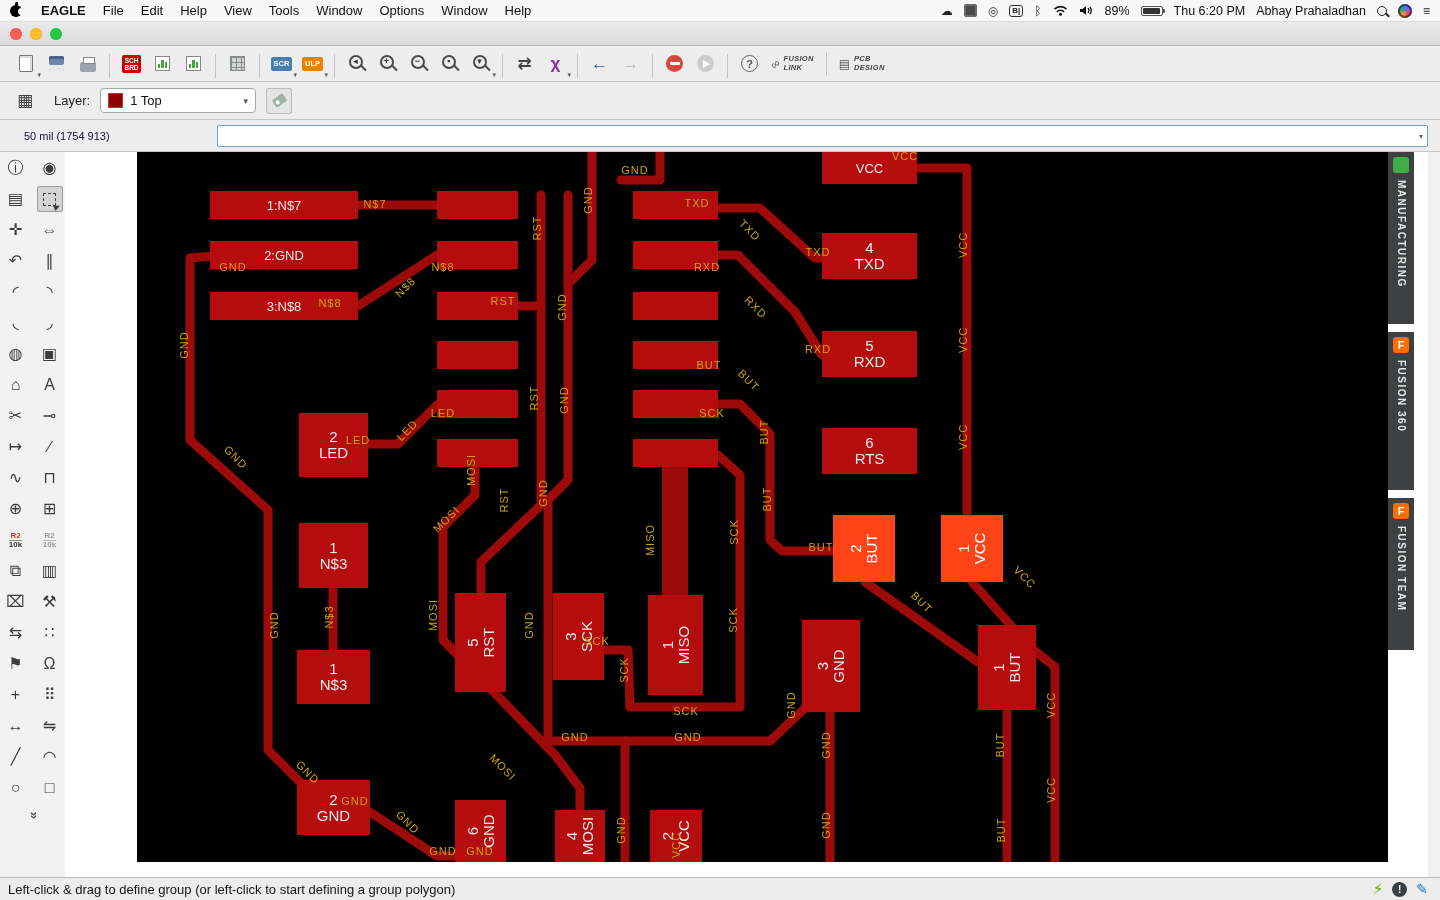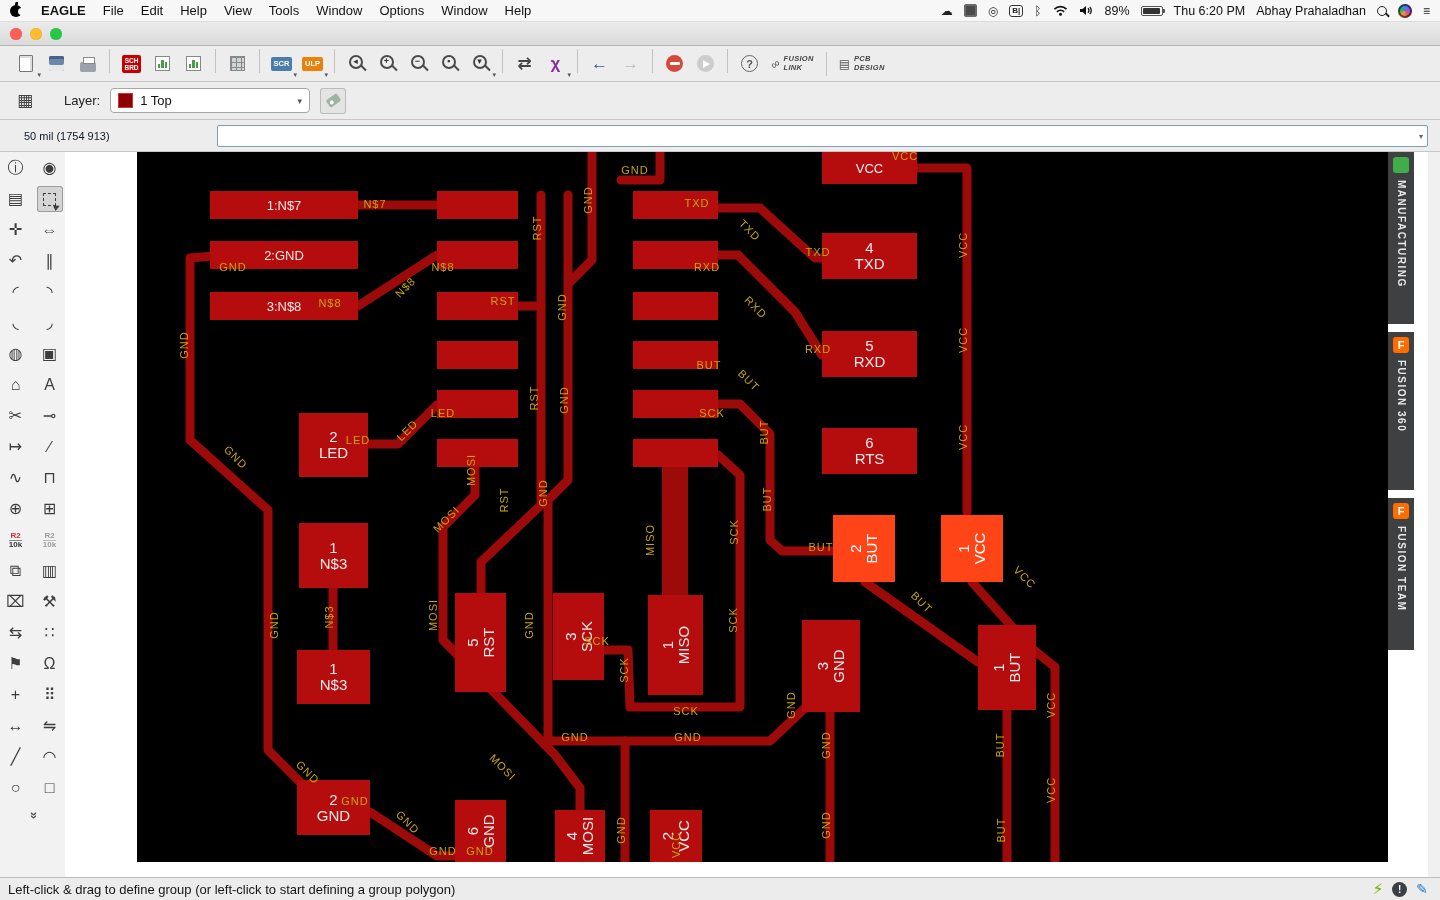--- a/index.html
+++ b/index.html
@@ -29,21 +29,21 @@
 #titlebar{position:absolute;top:22px;left:0;right:0;height:24px;background:linear-gradient(#ebebeb,#dadada);border-bottom:1px solid #b3b3b3;display:flex;align-items:center;}
 .lights{position:absolute;left:10px;top:6px;display:flex;gap:8px;}
 .light{width:12px;height:12px;border-radius:50%;}
 .l-close{background:#ff5f57;box-shadow:inset 0 0 1px #d33;}
 .l-min{background:#febc2e;box-shadow:inset 0 0 1px #c90;}
 .l-max{background:#28c840;box-shadow:inset 0 0 1px #1a8;}
 .title{flex:1;text-align:center;font-size:13px;color:#3b3b3b;}
 
 
 #toolbar1{position:absolute;top:46px;left:0;right:0;height:36px;background:#ededed;border-bottom:1px solid #c6c6c6;display:flex;align-items:center;padding:0 10px;}
-#toolbar-buttons{display:flex;align-items:flex-start;}
+#toolbar-buttons{display:flex;align-items:flex-end;}
 .tb-btn{width:31px;height:29px;display:inline-flex;align-items:center;justify-content:center;position:relative;border-radius:3px;}
 .tb-sep{width:1px;height:24px;background:#c2c2c2;margin:0 6px;display:inline-block;}
 .i-doc{width:14px;height:17px;background:#fff;border:1px solid #777;border-radius:1px;box-shadow:inset -2px 2px 0 #ddd;}
 .i-floppy{width:15px;height:15px;background:#6b87ab;border-radius:2px;box-shadow:inset 0 -6px 0 #e8e8e8,inset 0 3px 0 #49628a;}
 .i-print{position:relative;width:16px;height:10px;background:#9aa2ac;border-radius:2px;margin-top:6px;}
 .i-print::before{content:'';position:absolute;left:3px;top:-5px;width:10px;height:5px;background:#fff;border:1px solid #888;}
 .i-badge2{font-size:6.5px;font-weight:bold;color:#fff;background:#c40000;border-radius:2px;padding:2px 2px;line-height:7px;text-align:center;}
 .i-chart{width:15px;height:15px;background:#fff;border:1px solid #888;display:flex;align-items:flex-end;justify-content:center;gap:1px;padding:2px;}
 .i-chart i{width:3px;background:#4c9e45;display:block;}
 .i-chart i:nth-child(1){height:4px;}.i-chart i:nth-child(2){height:8px;}.i-chart i:nth-child(3){height:6px;}
@@ -60,22 +60,22 @@
 .i-help{width:17px;height:17px;border-radius:50%;border:1.5px solid #666;color:#555;font-size:11px;font-weight:bold;display:flex;align-items:center;justify-content:center;}
 .tb-caret{position:absolute;right:0;bottom:-1px;font-size:7px;color:#555;font-style:normal;}
 .tb-wide{display:inline-flex;align-items:center;gap:4px;margin:0 6px;}
 .tb-text{display:flex;flex-direction:column;align-items:flex-start;font-size:7.5px;font-weight:bold;color:#454545;line-height:8.5px;letter-spacing:.3px;}
 .link-ic{font-size:12px;color:#555;transform:rotate(-35deg);}
 .quote-ic{font-size:12px;color:#555;}
 
 
 #toolbar2{position:absolute;top:82px;left:0;right:0;height:38px;background:#ededed;border-bottom:1px solid #c6c6c6;display:flex;align-items:center;padding:0 12px;gap:10px;}
 .grid-btn{width:26px;height:26px;display:flex;align-items:center;justify-content:center;font-size:17px;color:#444;border-radius:3px;}
-.layer-label{font-size:13px;color:#222;margin-left:16px;}
-.layer-select{width:200px;height:25px;background:#fff;border:1px solid #a6a6a6;border-radius:4px;display:flex;align-items:center;padding:0 7px;gap:7px;position:relative;}
+.layer-label{font-size:13px;color:#222;margin-left:6px;}
+.layer-select{width:156px;height:25px;background:#fff;border:1px solid #a6a6a6;border-radius:4px;display:flex;align-items:center;padding:0 7px;gap:7px;position:relative;}
 .layer-swatch{width:15px;height:15px;border:1px solid #c33;}
 .layer-name{font-size:13px;color:#111;flex:1;}
 .layer-caret{font-size:9px;color:#555;}
 .tag-btn{width:26px;height:26px;border-radius:3px;background:#e4e4e4;box-shadow:inset 0 0 0 1px #bbb;display:flex;align-items:center;justify-content:center;}
 .tag-ic{width:13px;height:9px;background:#9fb3a4;border-radius:2px;transform:rotate(-35deg);position:relative;}
 .tag-ic::before{content:'';position:absolute;left:2px;top:2.5px;width:4px;height:4px;border-radius:50%;background:#fff;}
 
 
 #cmdbar{position:absolute;top:120px;left:0;right:0;height:32px;background:#ededed;border-bottom:1px solid #c6c6c6;display:flex;align-items:center;padding:0 12px;}
 .coords{width:205px;font-size:11px;color:#0f172a;padding-left:12px;}

